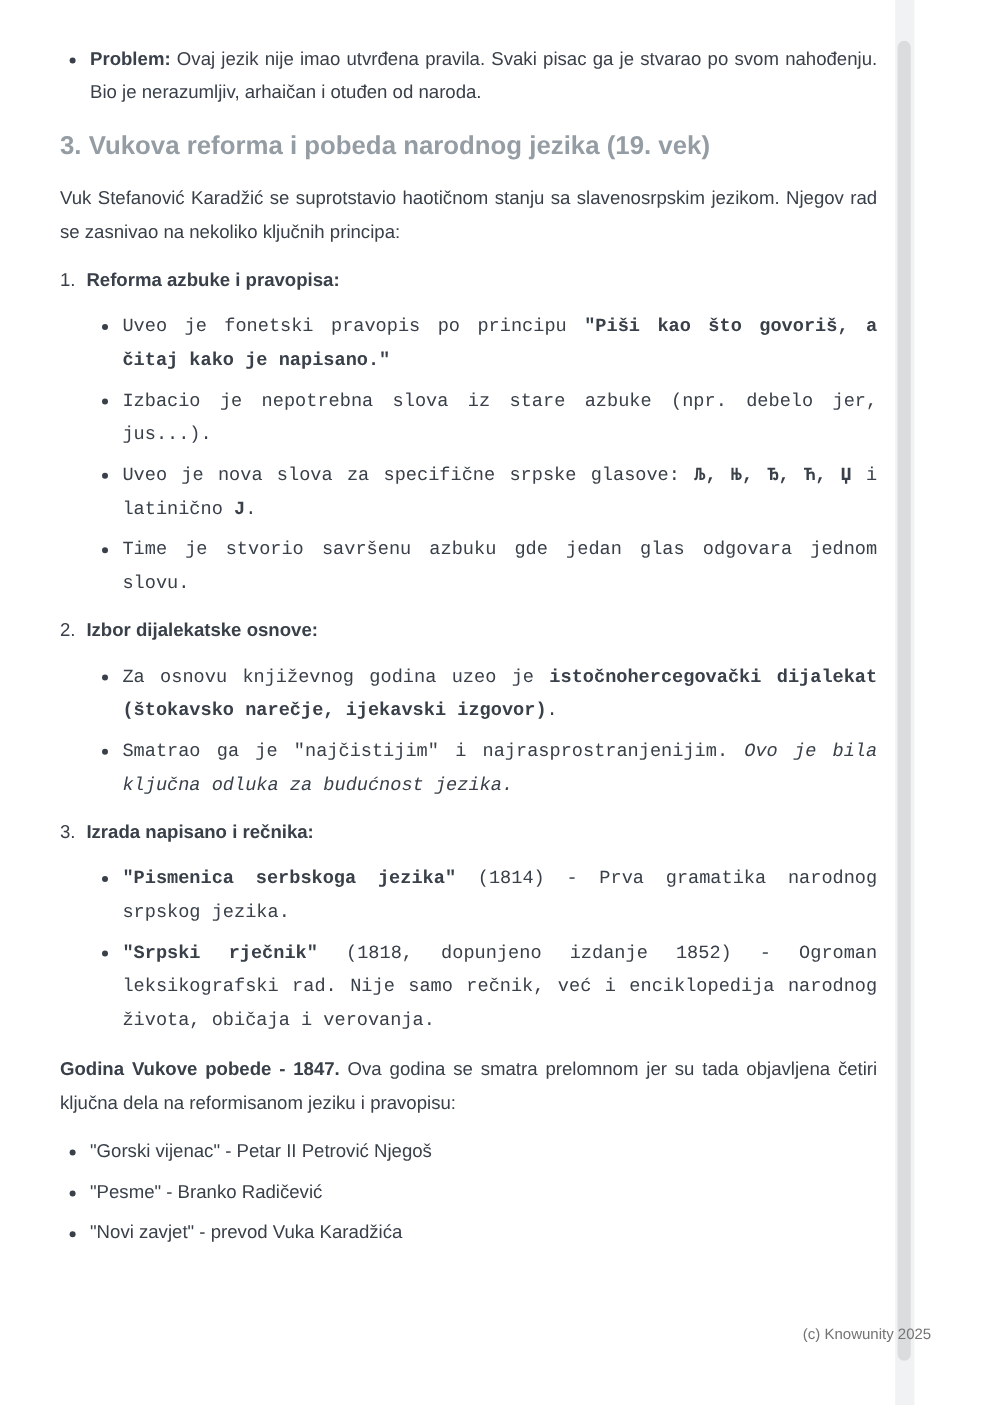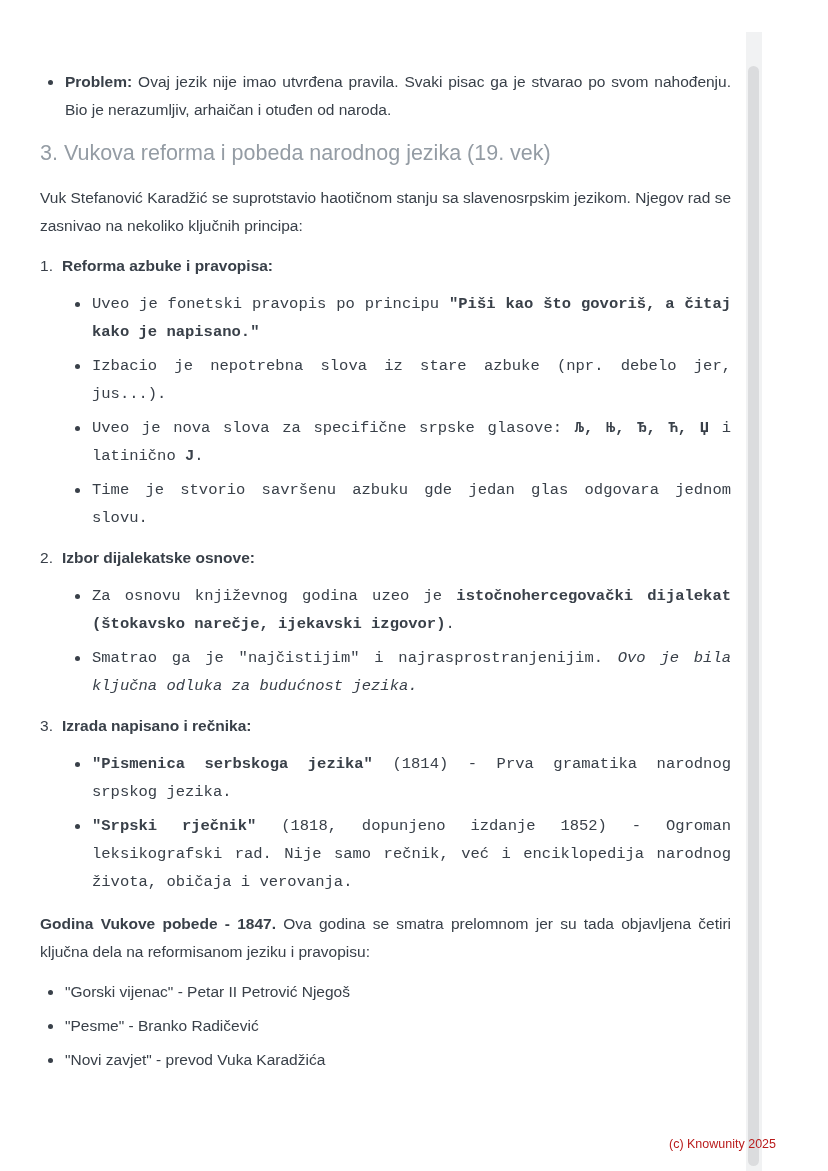--- a/index.html
+++ b/index.html
@@ -6,34 +6,33 @@
   html,body { width:828px; height:1171px; }
   body {
     background:#ffffff;
     font-family:"Liberation Sans","DejaVu Sans",sans-serif;
     color:#394049;
     position:relative;
     overflow:hidden;
   }
   .page { width:100%; height:100%; position:relative; }
   .content {
-    padding:36px 97px 30px 40px;
+    padding:36px 97px 30px 50px;
     font-size:15.5px;
     line-height:28px;
     text-align:justify;
-    margin-top:32px;
   }
   .b { font-weight:700; }
   .i { font-style:italic; }
 
   .section-heading {
     color:#949ca4;
     font-size:21.5px;
     line-height:30px;
-    font-weight:400;
+    font-weight:700;
     margin:10px 0 16px;
     text-align:left;
   }
   .para { margin:0 0 12px; }
 
   ul.bullet-list { list-style:none; margin:0 0 14px; }
   ul.bullet-list > li {
     position:relative;
     padding-left:25px;
     margin-bottom:6px;
@@ -62,21 +61,21 @@
     position:absolute;
     left:0; top:0;
   }
   .num-head { text-align:left; }
 
   .watermark {
     position:absolute;
     right:52px;
     bottom:52px;
     font-size:12.5px;
-    color:#b91c1c;
+    color:#737373;
     z-index:3;
     white-space:nowrap;
   }
 
   .scrollbar-track {
     position:absolute;
     top:0;
     right:66px;
     width:16px;
     height:100%;

